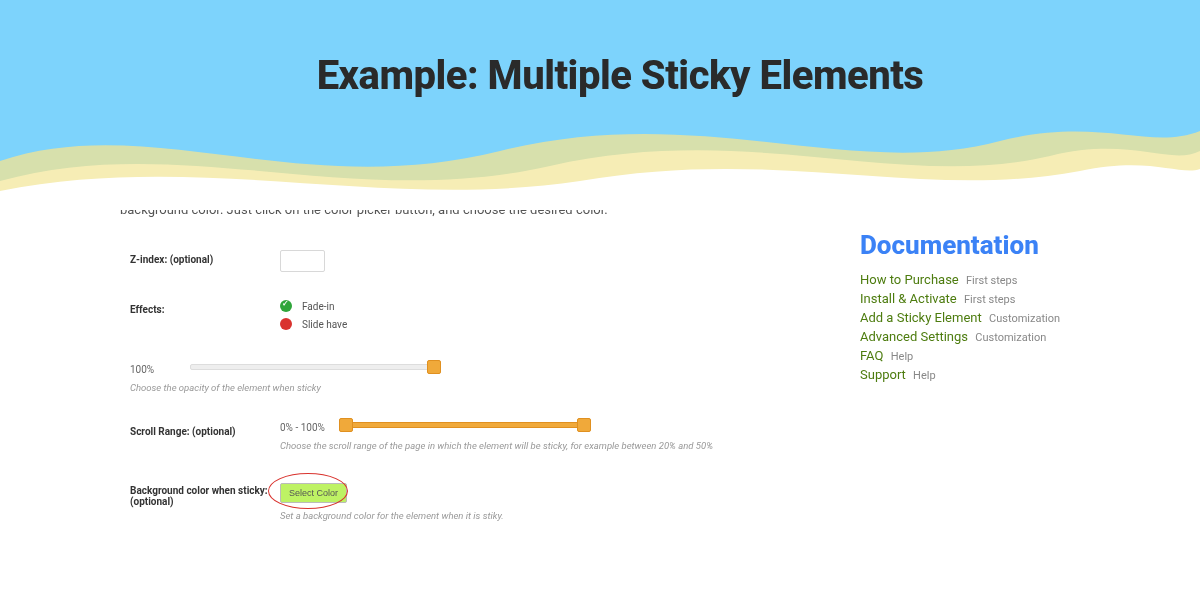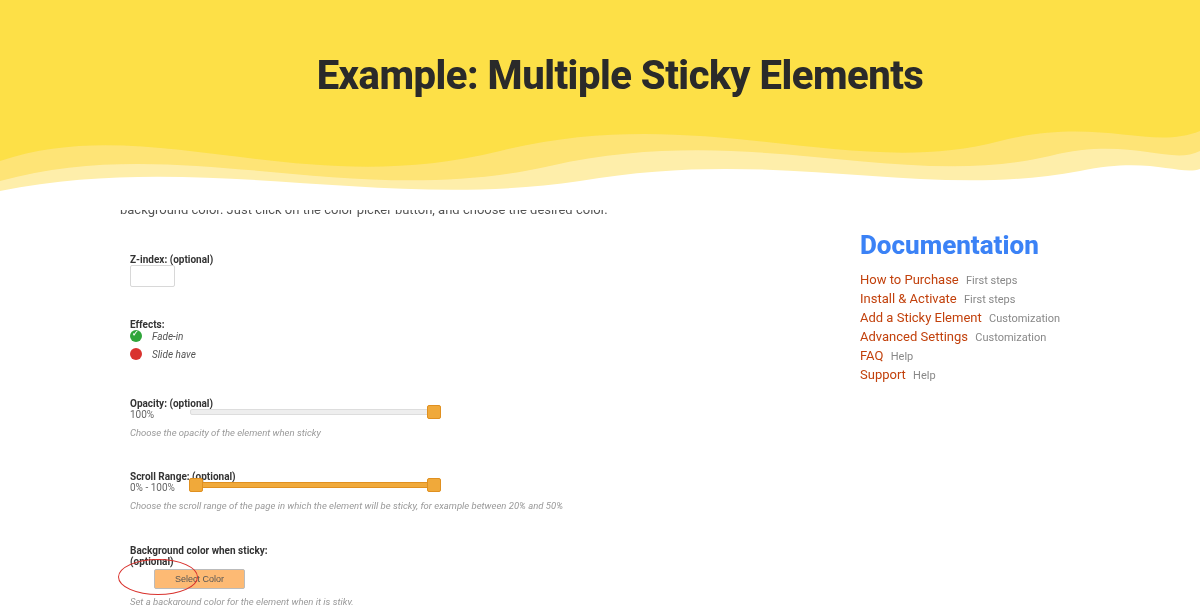--- a/index.html
+++ b/index.html
@@ -7,21 +7,21 @@
     font-family: -apple-system, BlinkMacSystemFont, "Segoe UI", Roboto, Arial, sans-serif;
     background: #fff;
     width: 1200px;
     height: 605px;
     overflow: hidden;
     position: relative;
   }
   .hero {
     position: relative;
     height: 210px;
-    background: #fde047;
+    background: #7dd3fc;
     overflow: hidden;
     padding-left: 40px;
   }
   .hero svg.wave {
     position: absolute;
     bottom: -1px;
     left: 0;
     width: 100%;
     height: 120px;
   }
@@ -47,21 +47,20 @@
     font-size: 13px;
     line-height: 1.5;
     margin-bottom: 20px;
   }
   .settings-panel {
     padding: 10px 10px 10px 10px;
   }
   .setting-row {
     display: flex;
     margin-bottom: 28px;
-    flex-direction: column;
   }
   .setting-label {
     width: 150px;
     font-size: 10px;
     font-weight: 700;
     color: #333;
     padding-top: 4px;
     flex-shrink: 0;
   }
   .setting-control { flex: 1; }
@@ -84,21 +83,21 @@
   .radio-dot {
     width: 12px; height: 12px; border-radius: 50%;
     margin-right: 10px; flex-shrink: 0;
   }
   .radio-dot.sel { background: #2fa53a; position: relative; }
   .radio-dot.sel::after {
     content: "✓"; color: #fff; font-size: 8px; position: absolute;
     left: 2px; top: -1px; font-weight: bold;
   }
   .radio-dot.unsel { background: #d9332e; }
-  .radio-label { font-size: 10px; color: #555; font-style: italic; }
+  .radio-label { font-size: 10px; color: #555; }
   .slider-row { display: flex; }
   .slider-val { font-size: 10px; color: #666; width: 60px; }
   .slider-track {
     position: relative;
     width: 250px;
     height: 6px;
     background: #eee;
     border: 1px solid #ddd;
     border-radius: 2px;
   }
@@ -108,45 +107,44 @@
   }
   .slider-thumb {
     position: absolute; top: -5px;
     width: 14px; height: 14px;
     background: #f0a93a;
     border: 1px solid #e09020;
     border-radius: 2px;
   }
   .select-color-btn {
     font-size: 9px;
-    padding: 4px 20px;
-    background: #fdba74;
+    padding: 4px 8px;
+    background: #bef264;
     border: 1px solid #bbb;
     border-radius: 2px;
     color: #555;
     cursor: pointer;
-    margin-left: 24px;
   }
   .btn-circle {
     position: absolute;
     width: 80px; height: 36px;
     border: 1.5px solid #d9332e;
     border-radius: 50%;
     left: -12px; top: -8px;
     pointer-events: none;
   }
   .rel { position: relative; }
   .side-title {
     font-size: 26px;
     font-weight: 800;
     color: #3b82f6;
     margin-bottom: 12px;
   }
   .side-item { margin-bottom: 4px; font-size: 13px; }
-  .side-link { color: #c2410c; text-decoration: none; cursor: pointer; margin-top: 23px; }
+  .side-link { color: #4d7c0f; text-decoration: none; cursor: pointer; margin-top: 23px; }
   .side-cat { color: #888; font-size: 11px; margin-left: 4px; }
 </style>
 </head>
 <body>
 
 <div class="hero">
   <h1>Example: Multiple Sticky Elements</h1>
   <svg class="wave" viewBox="0 0 1200 120" preserveAspectRatio="none">
     <path d="M0,70 C150,20 300,110 500,60 C700,10 850,90 1000,50 C1100,25 1150,60 1200,40 L1200,120 L0,120 Z" fill="#fde58a" opacity="0.7"></path>
     <path d="M0,90 C180,40 350,120 550,75 C750,30 900,100 1050,65 C1130,45 1170,75 1200,60 L1200,120 L0,120 Z" fill="#fef0b8" opacity="0.8"></path>
@@ -178,21 +176,20 @@
             <span class="radio-label">Fade-in</span>
           </div>
           <div class="radio-row">
             <span class="radio-dot unsel"></span>
             <span class="radio-label">Slide have</span>
           </div>
         </div>
       </div>
 
       <div class="setting-row">
-        <div class="setting-label">Opacity: (optional)</div>
         <div class="setting-control">
           <div class="slider-row">
             <span class="slider-val">100%</span>
             <div class="slider-track">
               <div class="slider-thumb" style="left:236px;"></div>
             </div>
           </div>
           <div class="hint">Choose the opacity of the element when sticky</div>
         </div>
       </div>

